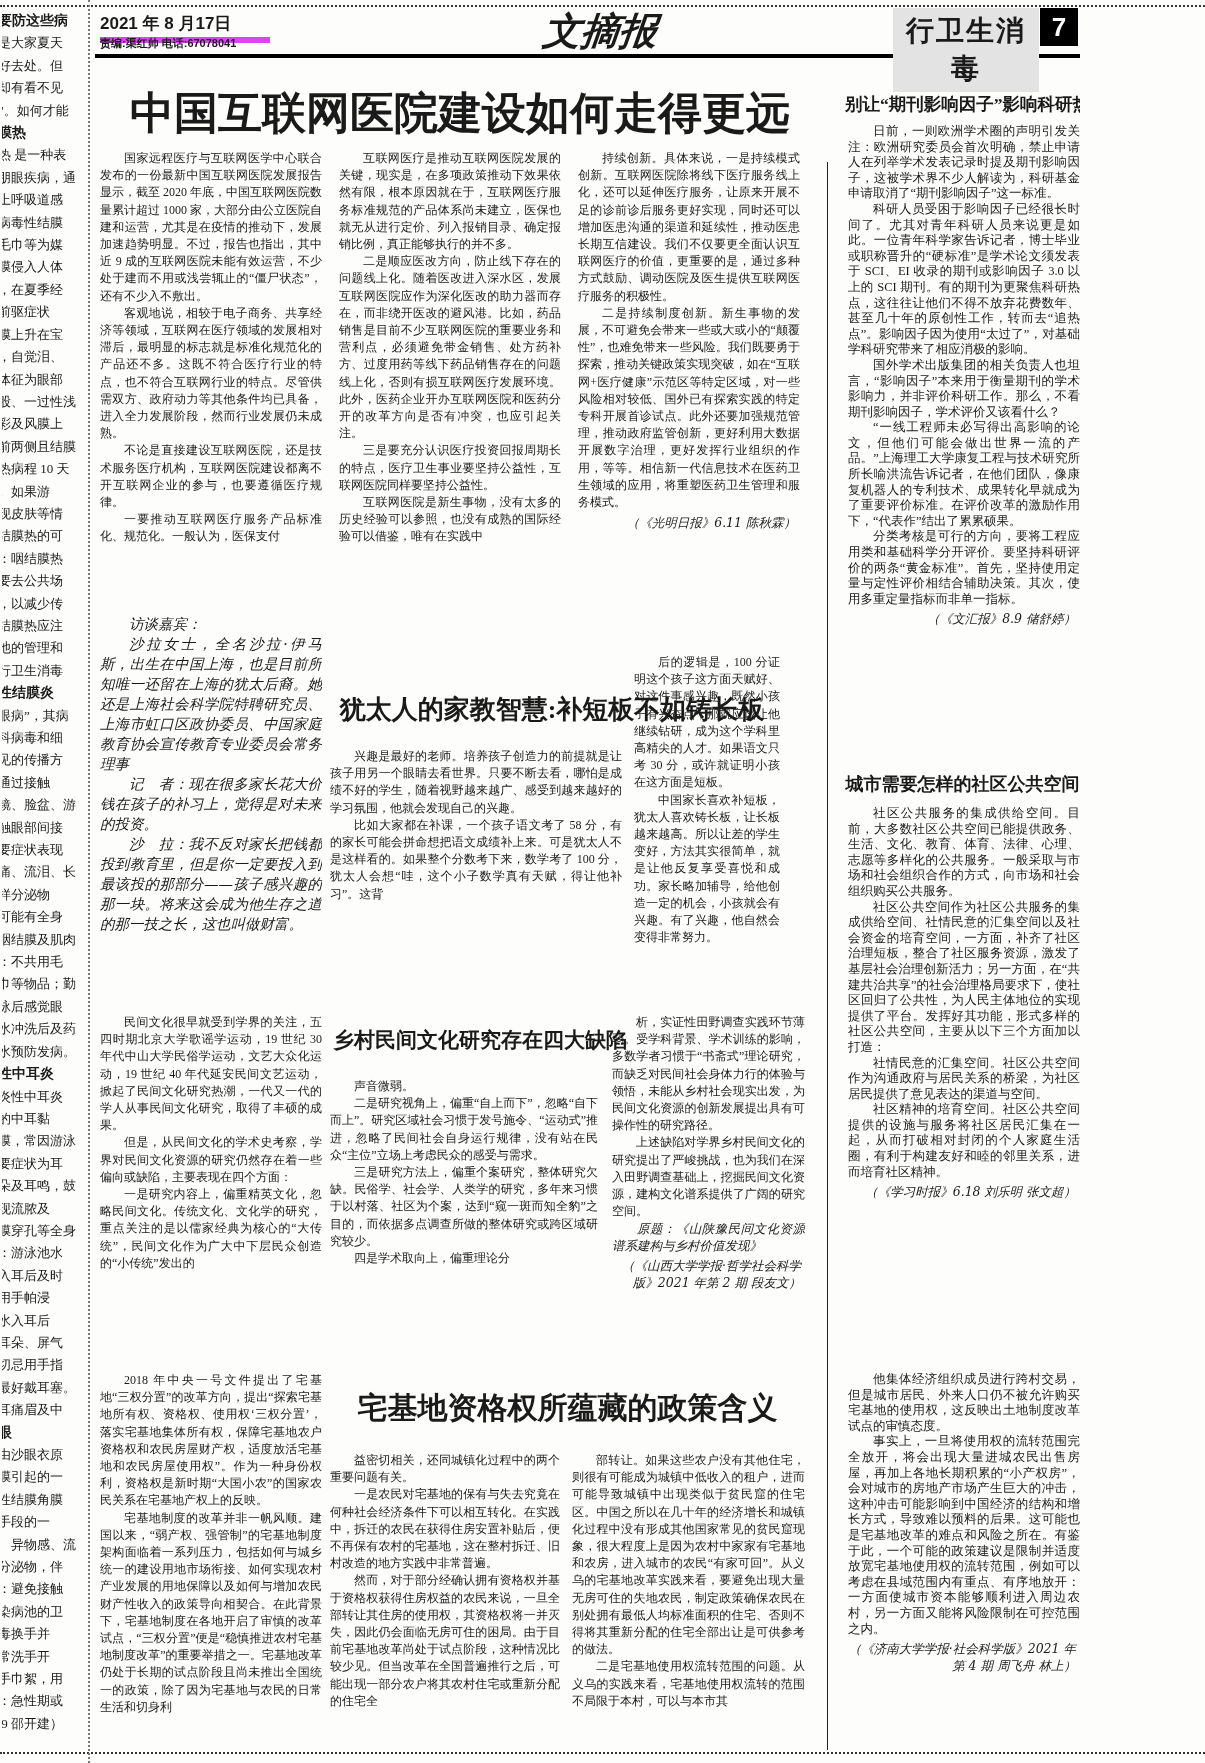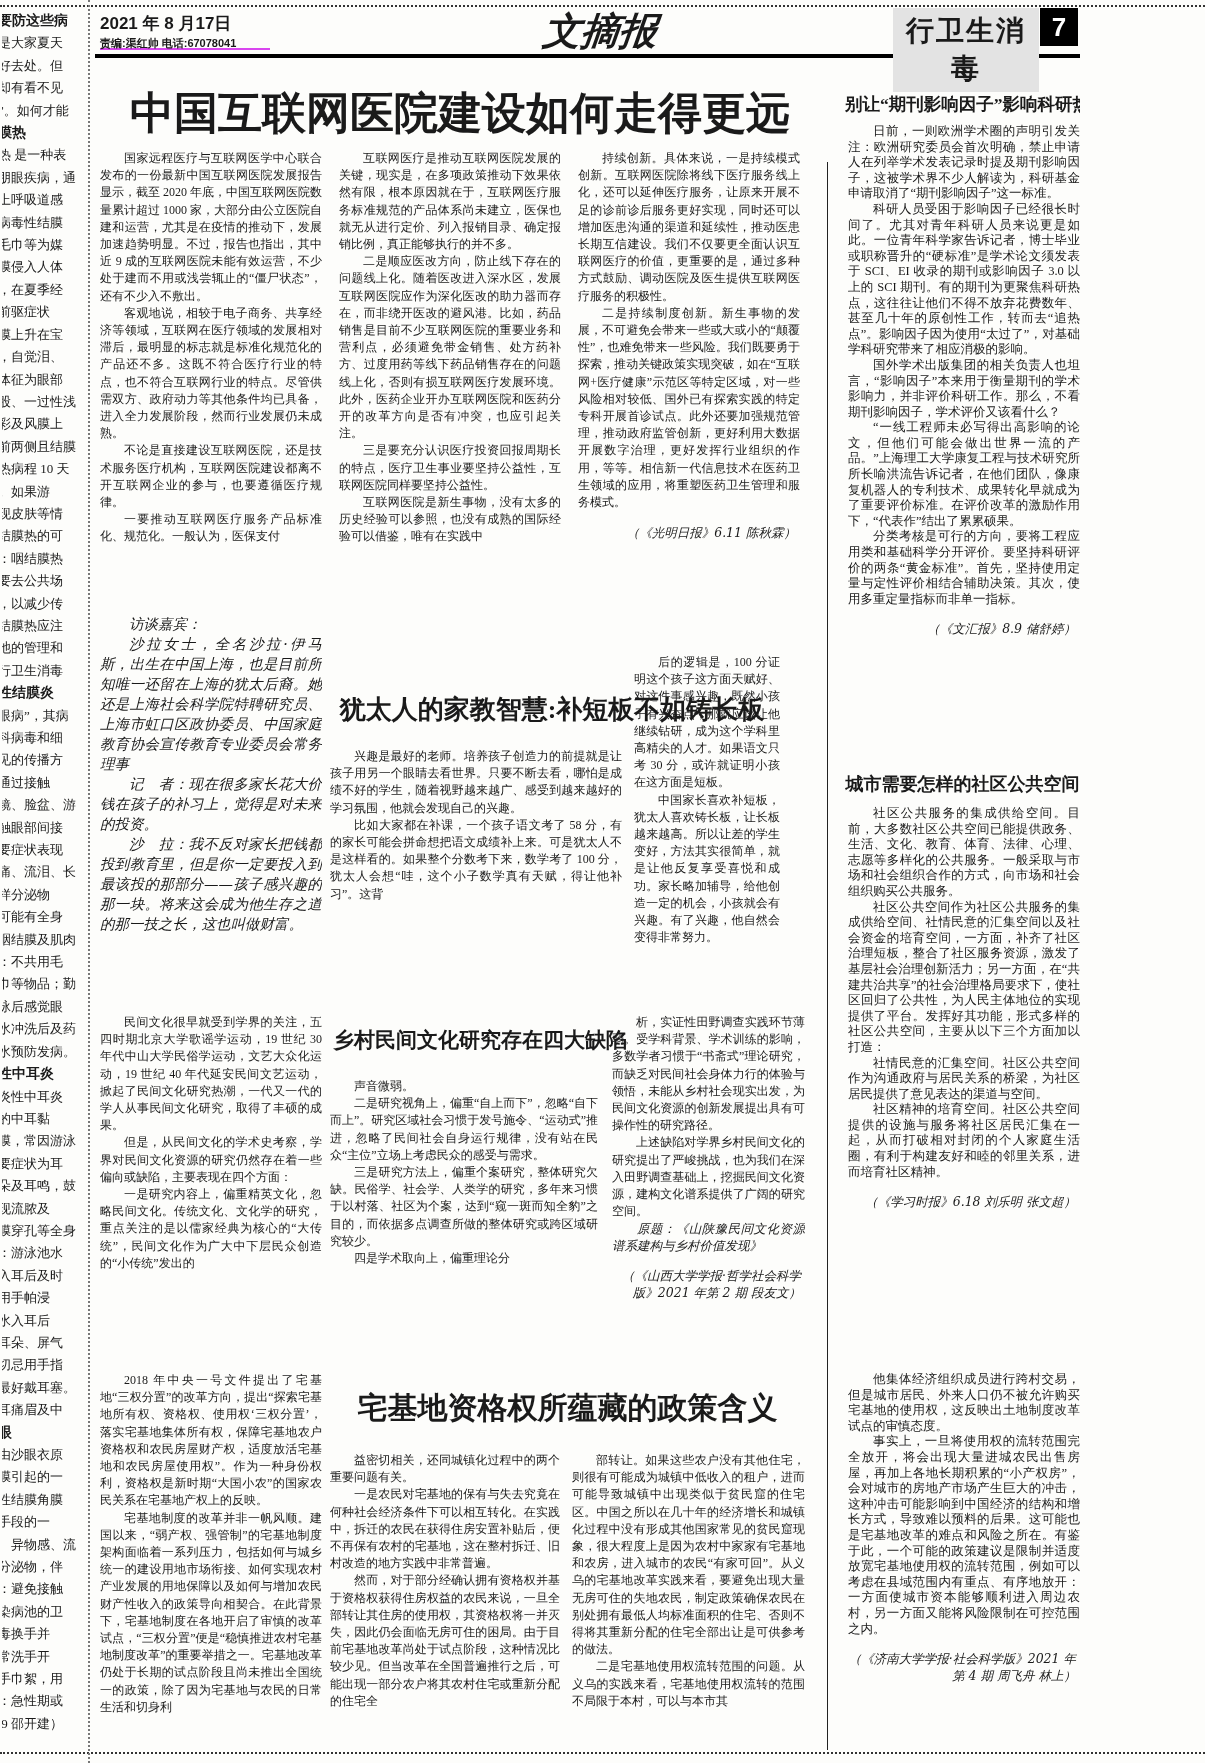--- a/index.html
+++ b/index.html
@@ -12,36 +12,36 @@
   .sidebar-sep{left:88px;top:0;height:1763px;border-left:2px dotted #777;}
   .col-rule{left:827px;top:162px;height:1588px;border-left:1px solid #222;}
   .header-rule{left:95px;top:54px;width:985px;height:4px;background:#000;}
   
   .sidebar{left:2px;top:10px;width:84px;height:1740px;overflow:hidden;}
   .sidebar p{margin:0;font-size:13px;line-height:22.4px;white-space:nowrap;
              font-family:"Liberation Serif",serif;margin-left:-4px;}
   .sidebar p.b{font-weight:bold;font-size:14px;}
   
   .date{left:100px;top:12px;width:170px;font-size:17px;font-weight:bold;
-        border-bottom:2px solid #d946ef;padding-bottom:13px;font-family:"Liberation Sans",sans-serif;}
+        border-bottom:6px solid #d946ef;padding-bottom:2px;font-family:"Liberation Sans",sans-serif;}
   .editor{left:100px;top:36px;font-size:11px;font-weight:bold;font-family:"Liberation Sans",sans-serif;}
   .masthead{left:470px;top:6px;width:260px;text-align:center;font-size:38px;font-weight:bold;
             font-style:italic;transform:skewX(-6deg);font-family:"DejaVu Serif",serif;}
   .section-badge{left:893px;top:8px;width:130px;padding:4px 8px;background:#e3e3e3;
             font-size:28px;font-weight:900;letter-spacing:2px;text-align:center;
             font-family:"Liberation Sans",sans-serif;}
   .page-box{left:1040px;top:8px;width:38px;height:38px;background:#000;color:#fff;
             font-size:26px;font-weight:bold;text-align:center;line-height:38px;
             font-family:"Liberation Sans",sans-serif;}
   
   .txtcol{overflow:hidden;text-align:justify;}
   .txtcol p{margin:0;text-indent:2em;font-size:12px;line-height:17.2px;}
   .rstrip p{font-size:12.5px;line-height:15.6px;}
   .attrib{text-align:right;font-style:italic;font-size:12.5px;line-height:17px;
-          margin-top:13px;padding-right:4px;font-family:"DejaVu Serif",serif;}
+          margin-top:3px;padding-right:4px;font-family:"DejaVu Serif",serif;}
   .kaiti p{font-style:italic;font-family:"DejaVu Serif",serif;font-size:14.5px;line-height:20px;}
   .headline{font-weight:900;text-align:center;font-family:"Liberation Serif",serif;
             letter-spacing:0px;white-space:nowrap;overflow:hidden;}
   .source-note{font-style:italic;font-size:12.5px;line-height:17px;text-indent:2em;
           font-family:"DejaVu Serif",serif;}
 </style>
 </head>
 <body>
 
 <div class="abs top-dotted"></div>

